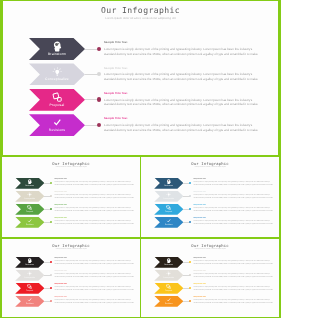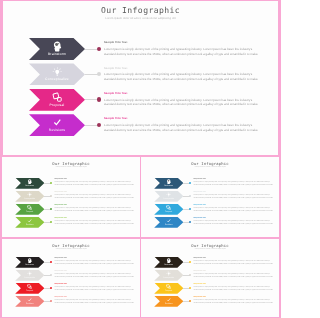--- a/index.html
+++ b/index.html
@@ -1,18 +1,18 @@
 <!DOCTYPE html>
 <html><head>
 <meta charset="utf-8">
 <style>
 *{margin:0;padding:0;box-sizing:border-box}
 html,body{width:281px;height:318px;overflow:hidden;background:#ffffff;
   font-family:"Liberation Sans",sans-serif;-webkit-font-smoothing:antialiased;-moz-osx-font-smoothing:grayscale;text-rendering:geometricPrecision}
-.page{position:relative;width:281px;height:318px;background:#f9a8d4}
+.page{position:relative;width:281px;height:318px;background:#84cc16}
 
 
 .slide{position:absolute;background:#fdfdfd;overflow:hidden}
 .slide.main{left:3px;top:1px;width:275px;height:154px}
 .slide.thumb{}
 .slide.tA{left:2px;top:157px;width:138px;height:80px}
 .slide.tB{left:141px;top:157px;width:138px;height:80px}
 .slide.tC{left:2px;top:239px;width:138px;height:78px}
 .slide.tD{left:141px;top:239px;width:138px;height:78px}
 

